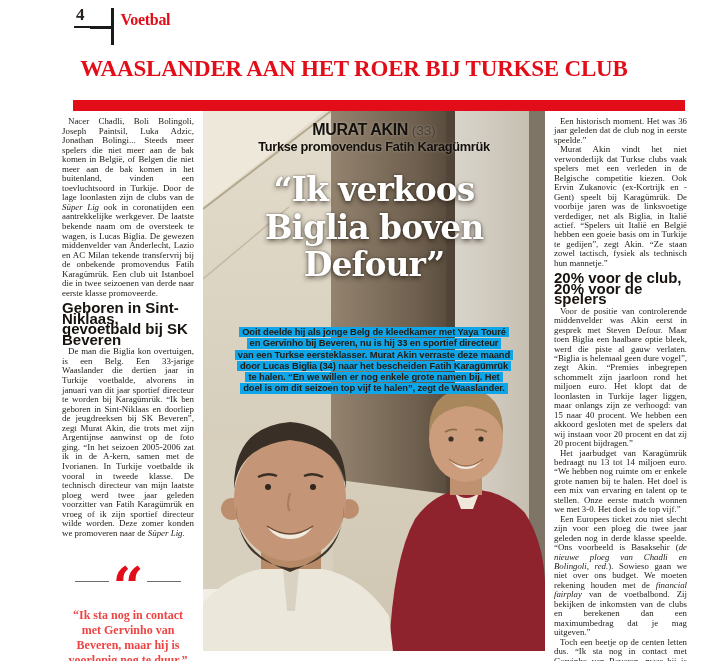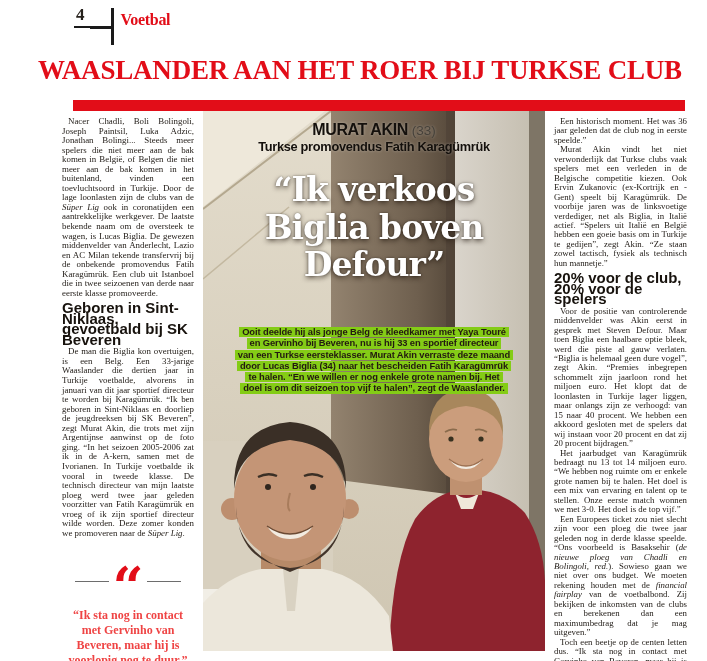--- a/index.html
+++ b/index.html
@@ -6,21 +6,21 @@
   html,body{margin:0;padding:0;background:#fff;}
   .page{position:relative;width:707px;height:661px;background:#fff;overflow:hidden;
         font-family:"Liberation Serif",serif;color:var(--ink);}
   
   .folio{position:absolute;top:5px;left:74px;display:flex;align-items:flex-start;}
   .page-num{font-weight:bold;font-size:17px;line-height:20px;border-bottom:2.5px solid #1a1a1a;padding:0 5px 1px 2px;}
   .rule-h{width:21px;height:2.5px;background:#1a1a1a;margin-top:21px;}
   .rule-v{width:3px;height:37px;background:#1a1a1a;margin-top:3px;}
   .section-title{font-weight:bold;font-size:16px;line-height:24px;color:var(--red);margin:3px 0 0 7px;letter-spacing:-0.3px;}
   .headline{position:absolute;top:57px;left:38px;width:632px;margin:0;text-align:center;
-            font-weight:bold;font-size:27px;line-height:1;color:var(--red);letter-spacing:-0.2px;white-space:nowrap;}
+            font-weight:bold;font-size:23px;line-height:1;color:var(--red);letter-spacing:-0.2px;white-space:nowrap;}
   .red-bar{position:absolute;top:100px;left:73px;width:612px;height:11px;background:var(--red);}
   
   .content{position:absolute;top:113px;left:62px;width:625px;display:grid;
            grid-template-columns:132px 342px 1fr;column-gap:9px;}
   .col{font-size:8.9px;line-height:9.55px;text-align:justify;padding-top:4px;}
   .col-right{font-size:8.8px;line-height:9.45px;}
   .col p{margin:0;text-indent:6px;}
   .subhead{font-family:"Liberation Sans",sans-serif;font-weight:bold;font-size:15px;line-height:10.5px;
            margin:5px 0 2px;white-space:pre-line;color:#17120d;text-align:left;}
   
@@ -36,21 +36,21 @@
   .photo svg{position:absolute;inset:0;width:100%;height:100%;display:block;}
   .kicker{position:absolute;top:10px;width:100%;text-align:center;
           font-family:"Liberation Sans",sans-serif;color:#14100c;line-height:1.1;text-shadow:0 0 3px rgba(255,255,255,.35);}
   .k-name{font-weight:bold;font-size:16px;letter-spacing:-.4px;}
   .k-age{font-size:13.5px;color:#46413a;}
   .k-sub{font-weight:bold;font-size:12.8px;letter-spacing:-.3px;margin-top:1px;}
   .bigquote{position:absolute;top:60px;width:100%;text-align:center;color:#fff;
             font-family:"DejaVu Serif",serif;font-weight:bold;font-size:33px;line-height:1.14;letter-spacing:-1px;
             text-shadow:0 2px 5px rgba(30,20,10,.65),0 0 2px rgba(0,0,0,.4);}
   .caption{position:absolute;top:216px;width:100%;display:flex;flex-direction:column;align-items:center;}
-  .cap-line{background:#84cc16;padding:0 3px;margin-bottom:1px;color:#231a10;
+  .cap-line{background:#0ea5e9;padding:0 3px;margin-bottom:1px;color:#231a10;
             font-family:"Liberation Sans",sans-serif;font-weight:bold;font-size:9.4px;line-height:10.3px;letter-spacing:-.1px;}
 </style>
 </head>
 <body>
 
 <div class="page">
 
   <div class="folio">
     <span class="page-num">4</span>
     <span class="rule-h"></span>

